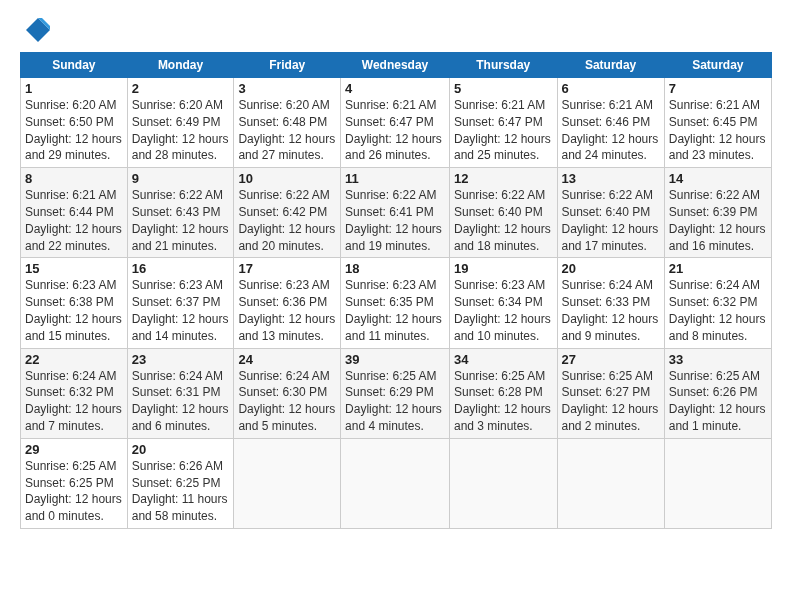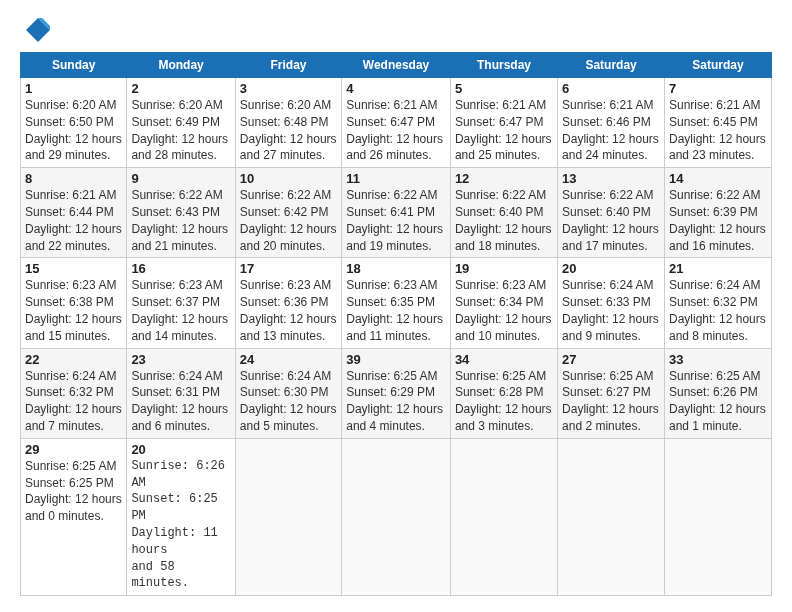--- a/index.html
+++ b/index.html
@@ -337,21 +337,21 @@
         <tr>
           <td>
             <span class="day-num">29</span>
             <div class="day-info" style="white-space: pre-line;">Sunrise: 6:25 AM
 Sunset: 6:25 PM
 Daylight: 12 hours
 and 0 minutes.</div>
           </td>
           <td>
             <span class="day-num">20</span>
-            <div class="day-info" style="white-space: pre-line; font-family: Liberation Mono, monospace;">Sunrise: 6:26 AM
+            <div class="day-info" style="white-space: pre-line;">Sunrise: 6:26 AM
 Sunset: 6:25 PM
 Daylight: 11 hours
 and 58 minutes.</div>
           </td>
           <td class="empty-cell"></td>
           <td class="empty-cell"></td>
           <td class="empty-cell"></td>
           <td class="empty-cell"></td>
           <td class="empty-cell"></td>
         </tr>

